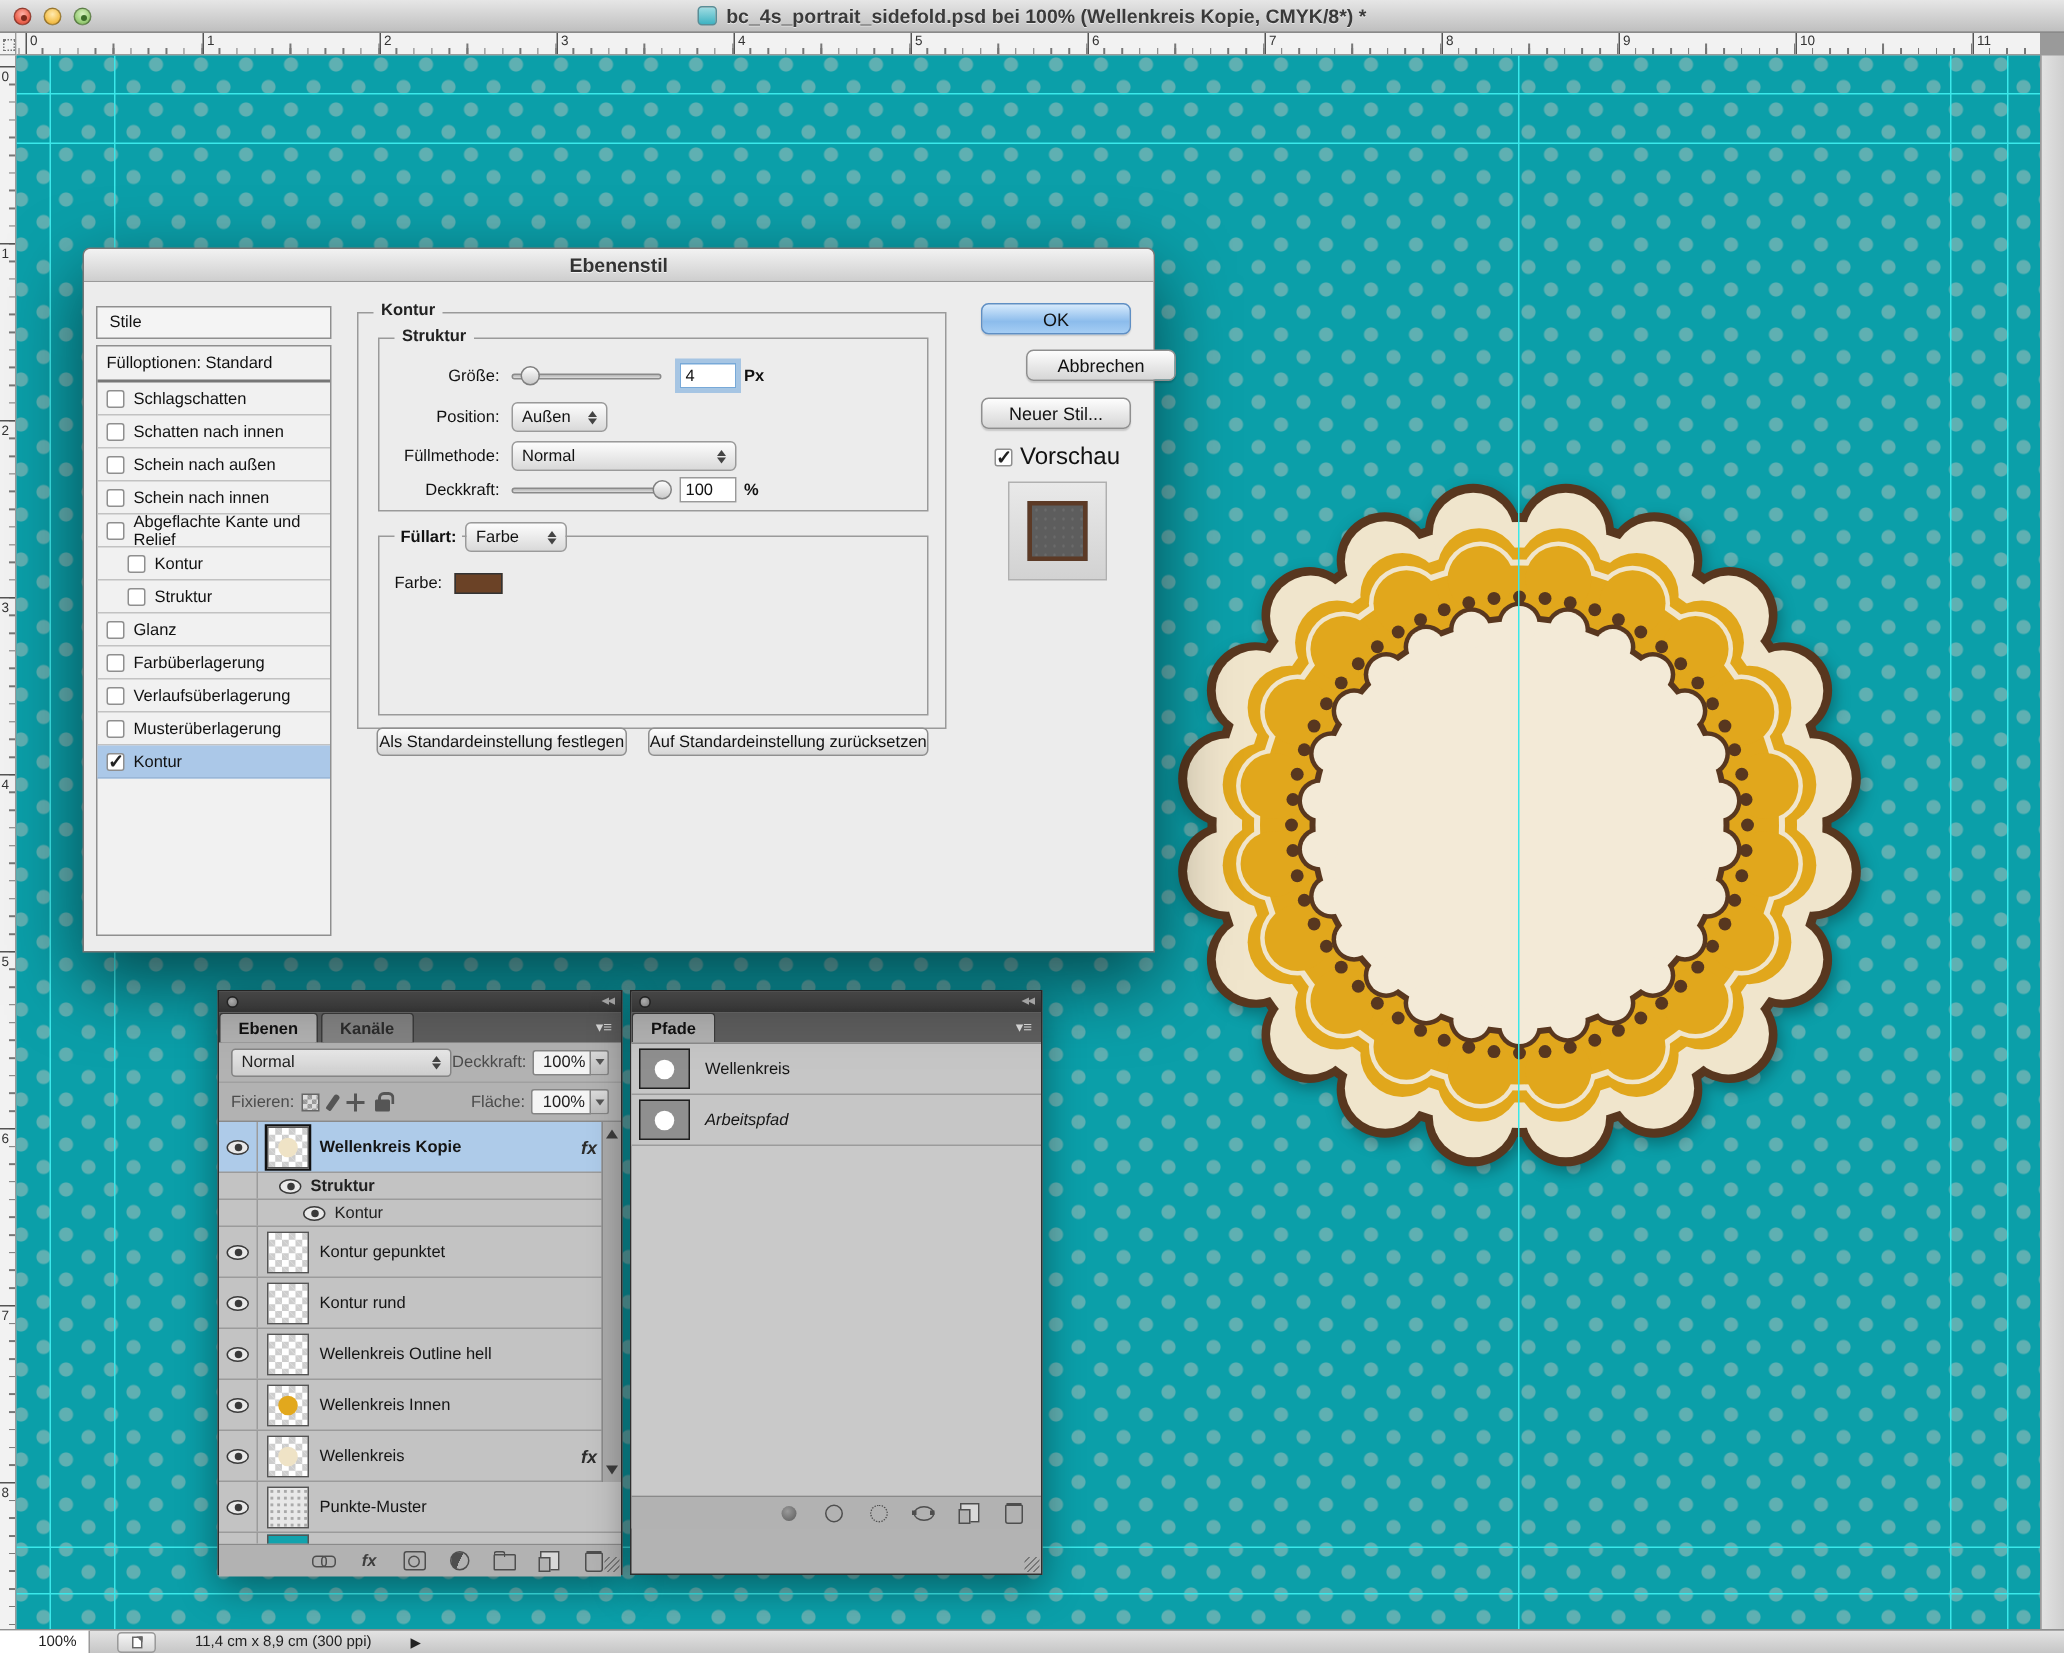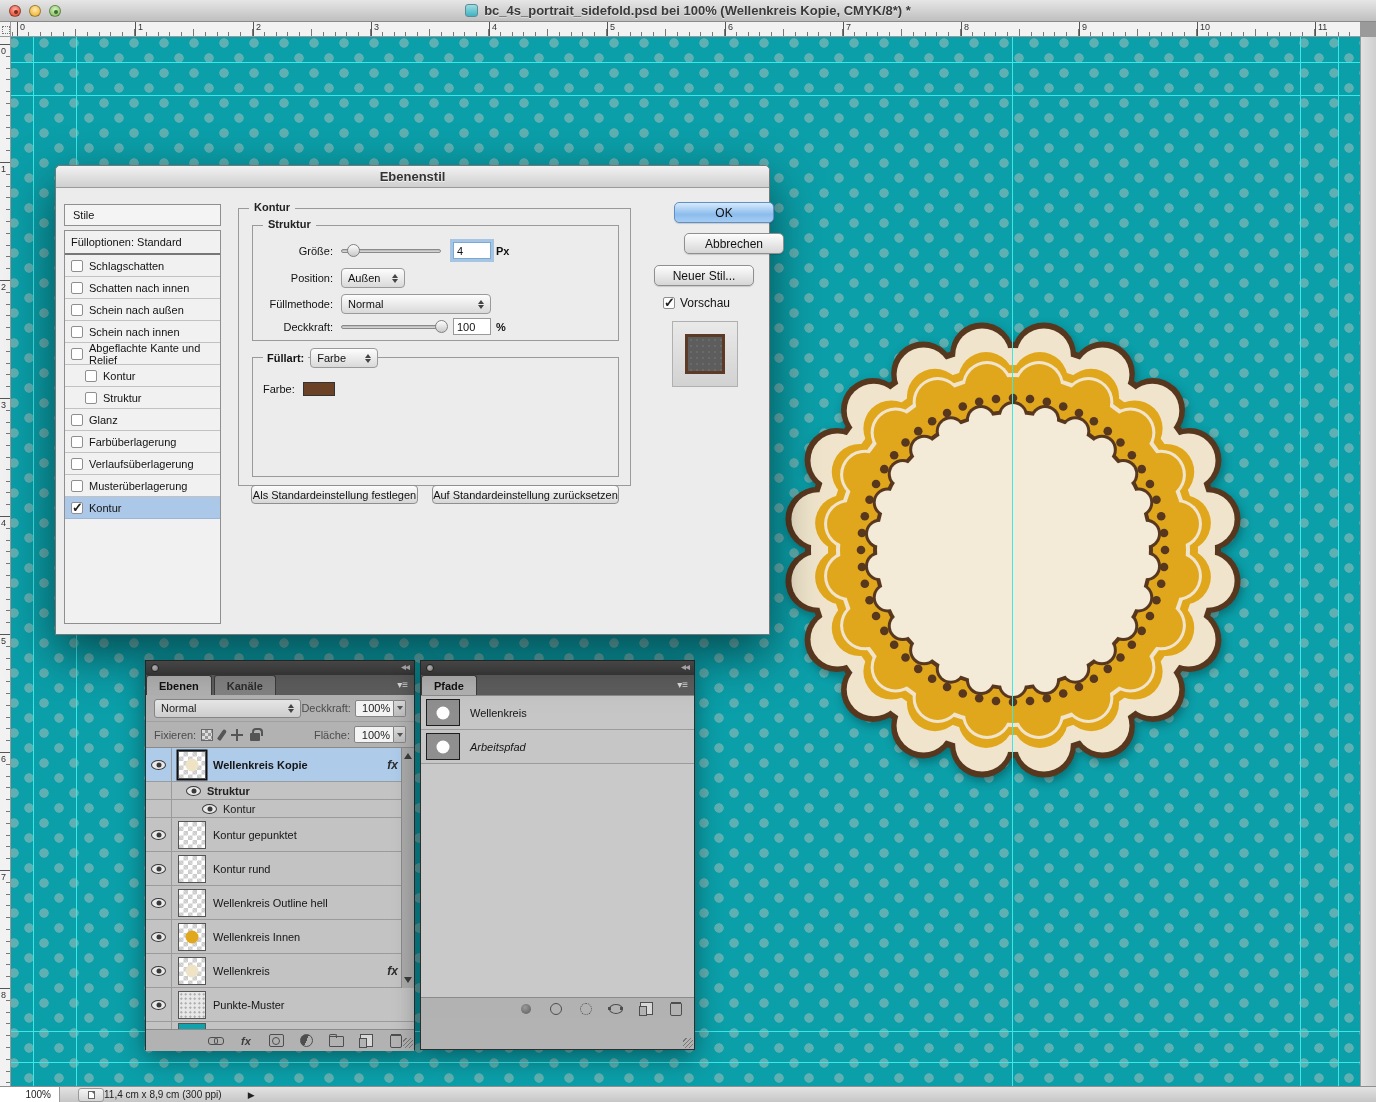--- a/index.html
+++ b/index.html
@@ -51,21 +51,21 @@
   
   .statusbar { position:absolute; left:0; top:1086px; width:1376px; height:16px;
     background:linear-gradient(#e3e3e3,#c6c6c6); border-top:1px solid #8f8f8f;
     display:flex; align-items:center; font-size:10px; color:#222; }
   .zoom-field { width:60px; height:16px; background:#fff; border-right:1px solid #9a9a9a;
     display:flex; align-items:center; justify-content:flex-end; padding-right:8px; }
   .sb-icon-btn { width:26px; height:14px; margin-left:18px; border:1px solid #9a9a9a; border-radius:3px;
     background:linear-gradient(#f5f5f5,#d5d5d5); display:flex; align-items:center; justify-content:center; }
   .sb-page { width:7px; height:8px; border:1px solid #666; background:#fff; position:relative; }
   .sb-page::after { content:""; position:absolute; right:-1px; top:-1px; border:2px solid #666; border-left-color:transparent; border-bottom-color:transparent; }
-  .sb-info { }
+  .sb-info { margin-left:26px; }
   .sb-arrow { margin-left:26px; font-size:9px; color:#222; }
 
   
   .dialog { position:absolute; left:55px; top:165px; width:715px; height:470px; background:#ececec;
     border:1px solid #777; border-radius:5px 5px 0 0; box-shadow:0 18px 50px rgba(0,0,0,.55); z-index:20; }
   .dlg-titlebar { height:22px; border-radius:5px 5px 0 0; background:linear-gradient(#f2f2f2,#cfcfcf);
     border-bottom:1px solid #9a9a9a; display:flex; align-items:center; justify-content:center;
     font-size:13px; font-weight:bold; color:#333; text-shadow:0 1px 0 rgba(255,255,255,.7); }
 
   .stile-box { position:absolute; left:8px; top:38px; width:157px; height:22px; background:#f4f4f4;
@@ -92,24 +92,24 @@
   .select { height:20px; border:1px solid #9a9a9a; border-radius:4px; background:linear-gradient(#fdfdfd,#d9d9d9);
     display:flex; align-items:center; padding:0 6px; font-size:11px; color:#111; position:relative; }
   .spin { margin-left:auto; display:flex; flex-direction:column; align-items:center; gap:1px; padding-left:6px; }
   .spin i { display:block; width:0; height:0; border-left:3px solid transparent; border-right:3px solid transparent; }
   .spin .up { border-bottom:4px solid #444; }
   .spin .dn { border-top:4px solid #444; }
   .swatch { width:32px; height:14px; border:1px solid #333; }
 
   .mac-btn { position:absolute; height:21px; border:1px solid #8f8f8f; border-radius:5px;
     background:linear-gradient(#fdfdfd,#d6d6d6); font-size:12px; color:#111; display:flex; align-items:center; justify-content:center; box-shadow:0 1px 1px rgba(0,0,0,.15); }
-  .mac-btn.default { background:linear-gradient(#d6eafc,#8cbcec 60%,#a5cdf4); border-color:#5f8fc4;margin-left:20px; }
+  .mac-btn.default { background:linear-gradient(#d6eafc,#8cbcec 60%,#a5cdf4); border-color:#5f8fc4; }
   .small-btn { position:absolute; height:19px; border:1px solid #8f8f8f; border-radius:4px;
     background:linear-gradient(#fdfdfd,#d6d6d6); font-size:11px; color:#111; display:flex; align-items:center; justify-content:center; }
-  .vorschau { position:absolute; display:flex; align-items:center; font-size:12px; color:#111; }
+  .vorschau { position:absolute; display:flex; align-items:center; font-size:16px; color:#111; }
   .vorschau .cb { margin-right:5px; }
   .preview-thumb { position:absolute; width:66px; height:66px; background:linear-gradient(#e9e9e9,#d2d2d2);
     border:1px solid #b0b0b0; display:flex; align-items:center; justify-content:center; }
   .preview-inner { width:40px; height:40px; background:#5d5d5d; border:3px solid #5c3a26;
     background-image:radial-gradient(circle,#6a6a6a 0.8px, transparent 1px); background-size:6px 6px; }
 
   
   .panel { position:absolute; width:270px; background:#b3b3b3; border:1px solid #2e2e2e; box-shadow:0 8px 24px rgba(0,0,0,.4); z-index:10; }
   .p-strip { height:14px; background:linear-gradient(#585858,#383838); position:relative; }
   .p-strip .knob { position:absolute; left:5px; top:3px; width:8px; height:8px; border-radius:50%;

